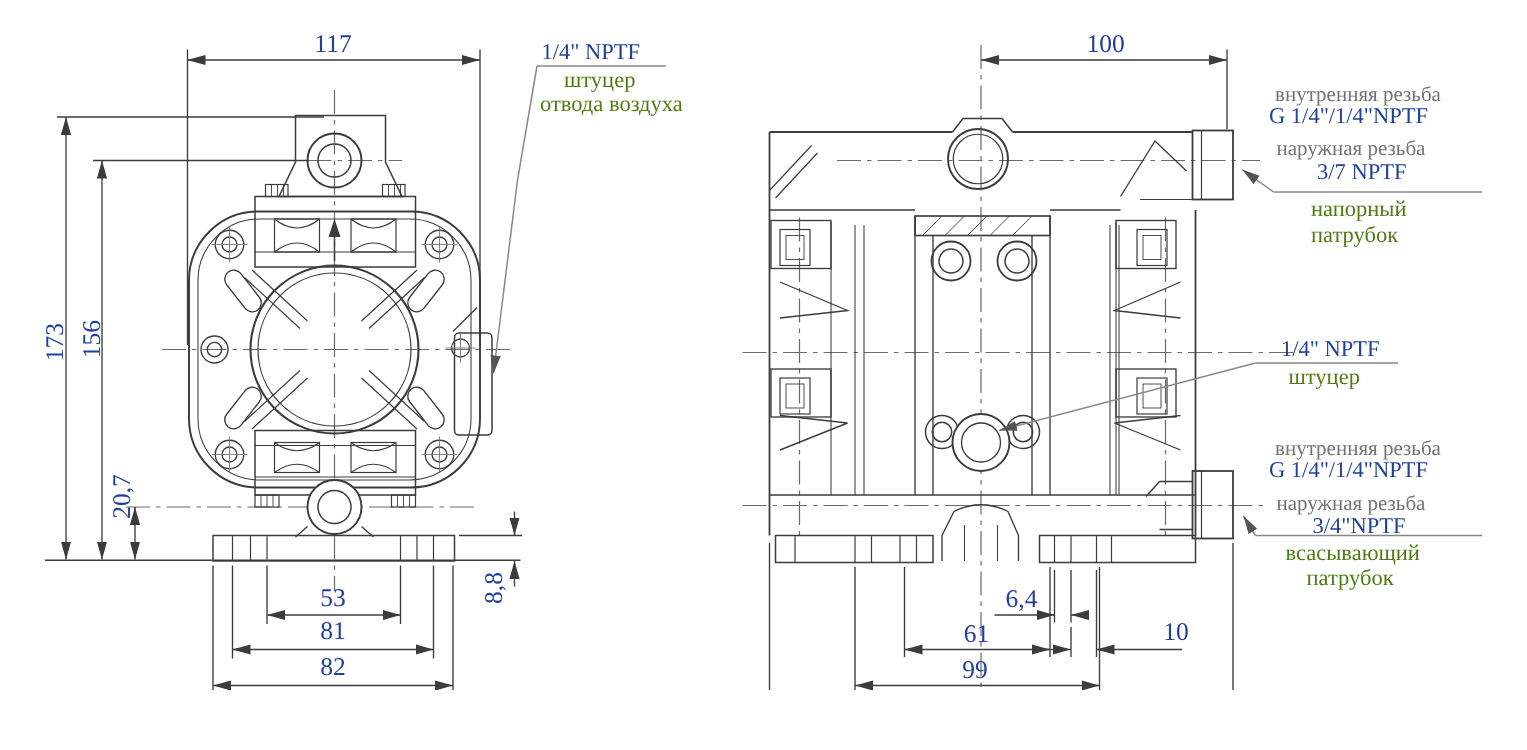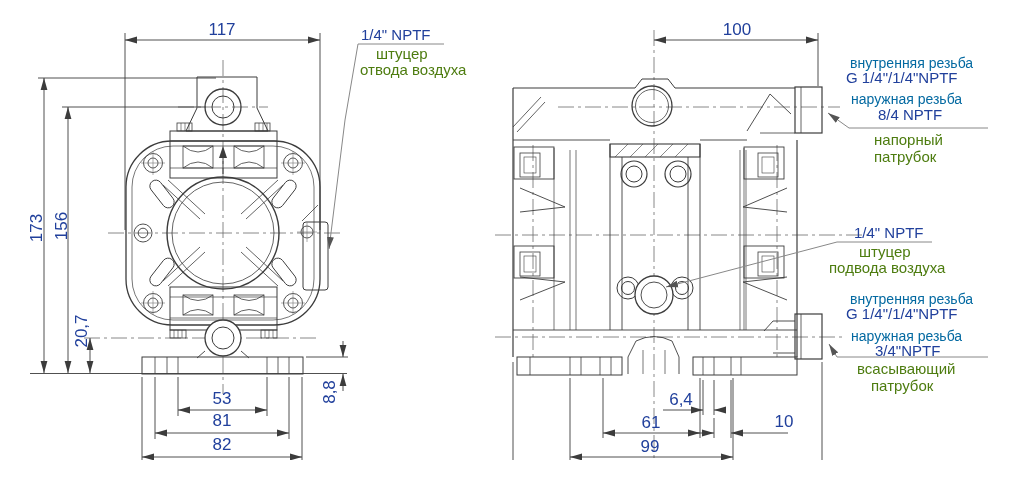--- a/index.html
+++ b/index.html
@@ -1,23 +1,23 @@
 <!DOCTYPE html>
 <html><head>
 <meta charset="utf-8">
 <style>
   html,body{margin:0;padding:0;background:#fff;}
   .stage{position:relative;width:1018px;height:460px;background:#ffffff;
-         font-family:Liberation Sans, sans-serif;overflow:hidden;}
+         font-family:Liberation Serif, serif;overflow:hidden;}
   .stage svg{position:absolute;left:0;top:0;}
   .txt{position:absolute;white-space:nowrap;line-height:1.08;}
   .dim{font-size:17px;color:#21409c;transform:translate(-50%,-50%);}
   .dim.rot{transform:translate(-50%,-50%) rotate(-90deg);}
   .ann{font-size:15px;}
-  .ann.orange{font-size:14px;color:#0369a1;}
+  .ann.orange{font-size:14px;color:#737373;}
   .ann.blue{color:#21409c;}
   .ann.dark{color:#4d7c0f;}
 </style>
 </head>
 <body>
 
 <div class="stage">
 
 <svg width="1018" height="500" viewBox="0 0 1018 500">
   <defs>
@@ -259,27 +259,26 @@
   <div class="txt dim" style="left:650px;top:447px;">99</div>
   <div class="txt dim" style="left:689px;top:470px;">183</div>
 
   <div class="txt ann blue" style="left:361px;top:27px;">1/4" NPTF</div>
   <div class="txt ann dark" style="left:376px;top:46px;">штуцер</div>
   <div class="txt ann dark" style="left:360px;top:62px;">отвода воздуха</div>
 
   <div class="txt ann orange" style="left:850px;top:56px;">внутренняя резьба</div>
   <div class="txt ann blue" style="left:846px;top:70px;">G 1/4"/1/4"NPTF</div>
   <div class="txt ann orange" style="left:851px;top:92px;">наружная резьба</div>
-  <div class="txt ann blue" style="left:878px;top:107px;">8/4 NPTF</div>
+  <div class="txt ann blue" style="left:878px;top:107px;">3/7 NPTF</div>
   <div class="txt ann dark" style="left:874px;top:132px;">напорный</div>
   <div class="txt ann dark" style="left:874px;top:149px;">патрубок</div>
 
   <div class="txt ann blue" style="left:854px;top:225px;">1/4" NPTF</div>
   <div class="txt ann dark" style="left:859px;top:244px;">штуцер</div>
-  <div class="txt ann dark" style="left:829px;top:260px;">подвода воздуха</div>
 
   <div class="txt ann orange" style="left:850px;top:292px;">внутренняя резьба</div>
   <div class="txt ann blue" style="left:846px;top:306px;">G 1/4"/1/4"NPTF</div>
   <div class="txt ann orange" style="left:851px;top:329px;">наружная резьба</div>
   <div class="txt ann blue" style="left:875px;top:343px;">3/4"NPTF</div>
   <div class="txt ann dark" style="left:857px;top:361px;">всасывающий</div>
   <div class="txt ann dark" style="left:871px;top:378px;">патрубок</div>
 
 </div>
 

